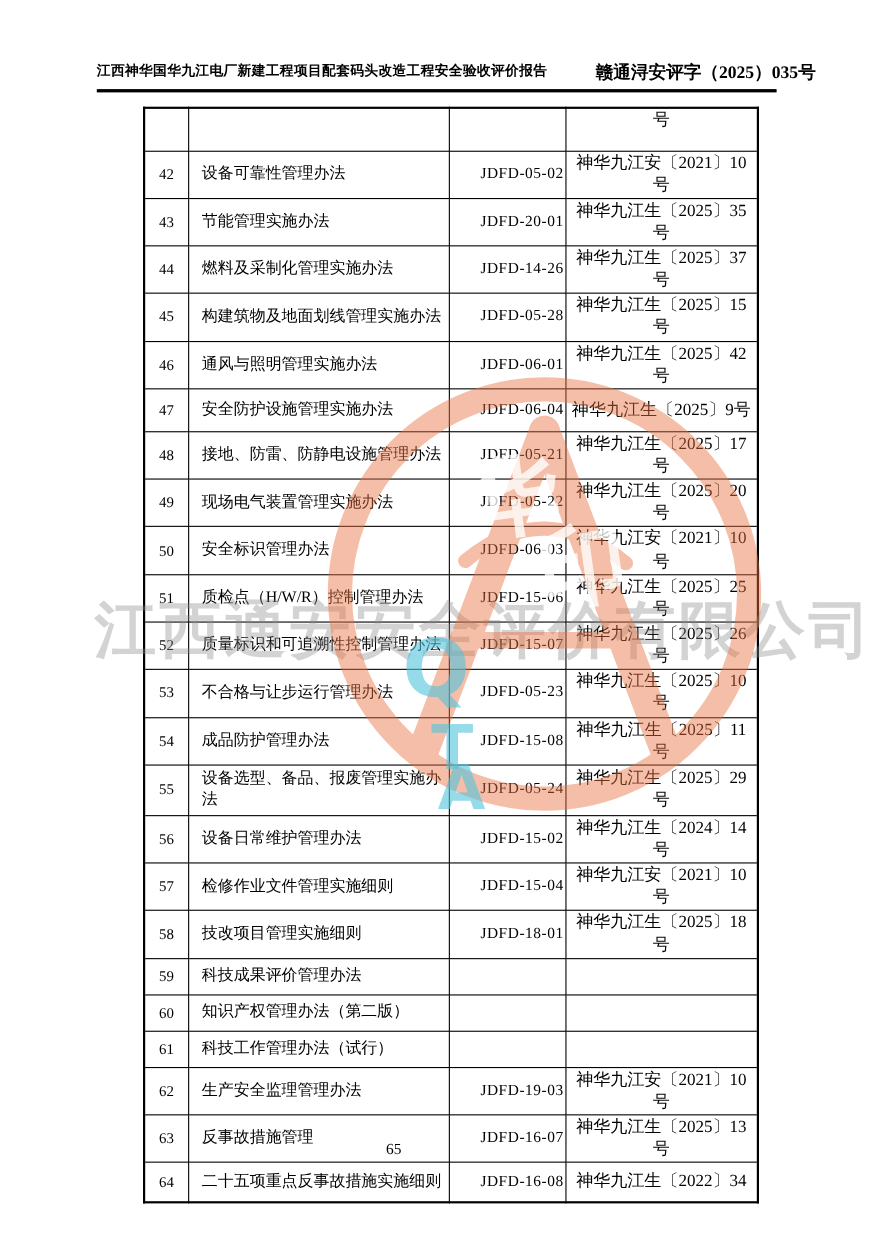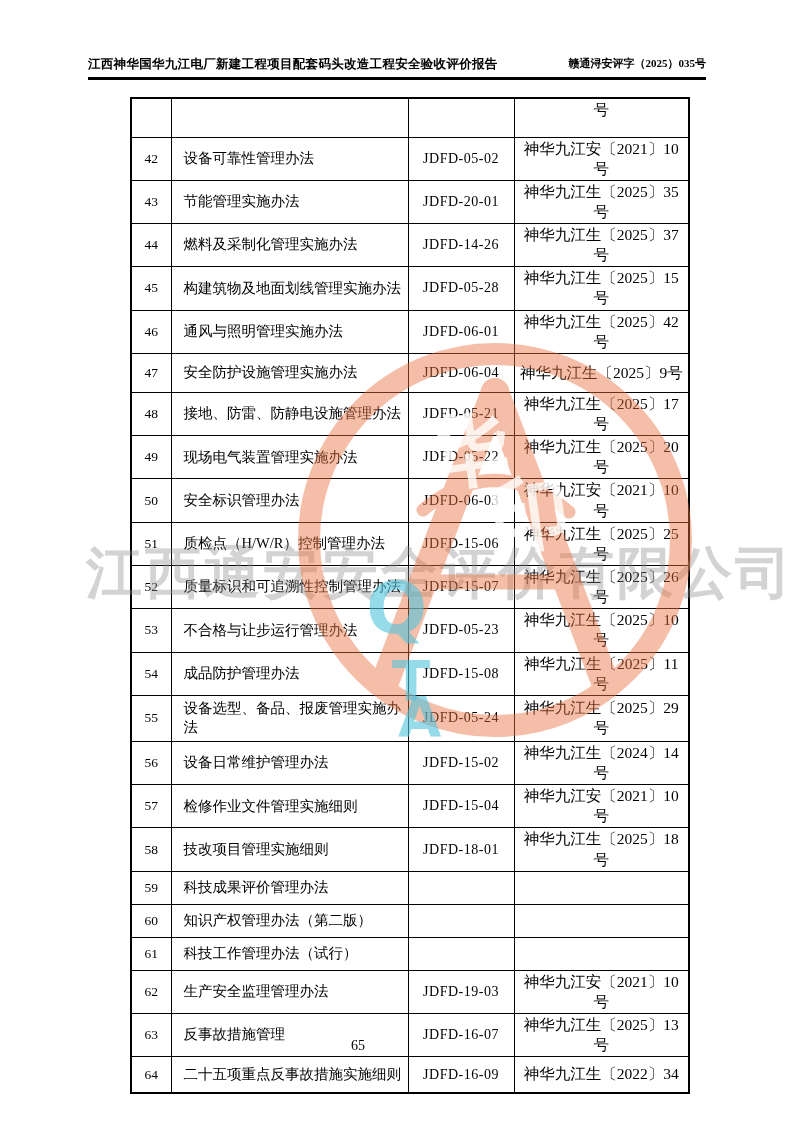--- a/index.html
+++ b/index.html
@@ -7,34 +7,34 @@
     position:relative;width:793px;height:1122px;background:#ffffff;
     font-family:"Liberation Serif", serif;color:#000;overflow:hidden;
   }
   
   .header{
     position:absolute;left:88px;top:56px;width:618px;
     display:flex;justify-content:space-between;
     border-bottom:3px solid #000;padding-bottom:4px;
   }
   .header-left{font-size:12.5px;font-weight:bold;letter-spacing:.3px;white-space:nowrap;}
-  .header-right{font-size:11px;font-weight:bold;white-space:nowrap;margin-left:44px;}
+  .header-right{font-size:16px;font-weight:bold;white-space:nowrap;margin-left:44px;}
   
   table.doc-table{
     position:absolute;left:130px;top:97px;z-index:1;
     border-collapse:collapse;table-layout:fixed;border:2px solid #000;
   }
   .doc-table td{border:1px solid #000;vertical-align:middle;overflow:hidden;}
   .col-no{width:40px;}
   .col-name{width:237px;}
   .col-code{width:106px;}
   .col-issue{width:175px;}
   td.c-no{text-align:center;font-size:13.5px;}
   td.c-name{padding:2px 6px 2px 12px;font-size:14.5px;line-height:1.35;}
-  td.c-code{text-align:center;font-size:14px;letter-spacing:.5px;}
+  td.c-code{text-align:right;font-size:14px;letter-spacing:.5px;}
   td.c-issue{text-align:center;font-size:15.5px;line-height:1.3;padding:1px 4px;}
   tr.r-default{height:39px;}
   tr.r-tall{height:46px;}
   tr.r-short{height:33px;}
   tr.r-med{height:36px;}
   tr.continuation td{vertical-align:top;}
   
   .wm{position:absolute;inset:0;z-index:2;pointer-events:none;}
   .wm-company{
     position:absolute;left:86px;top:536px;white-space:nowrap;
@@ -207,21 +207,21 @@
         </tr>
         <tr class="r-default">
           <td class="c-no">63</td>
           <td class="c-name">反事故措施管理</td>
           <td class="c-code">JDFD-16-07</td>
           <td class="c-issue">神华九江生〔2025〕13<br>号</td>
         </tr>
         <tr class="r-med">
           <td class="c-no">64</td>
           <td class="c-name">二十五项重点反事故措施实施细则</td>
-          <td class="c-code">JDFD-16-09</td>
+          <td class="c-code">JDFD-16-08</td>
           <td class="c-issue">神华九江生〔2022〕34</td>
         </tr>
       </tbody>
   </table>
 
   <div class="wm">
     <div class="wm-company">江西通安安全评价有限公司</div>
 
     <svg class="wm-emblem" viewBox="0 0 420 420" xmlns="http://www.w3.org/2000/svg">
       <g stroke="#e8713f" fill="none" stroke-linecap="round">

